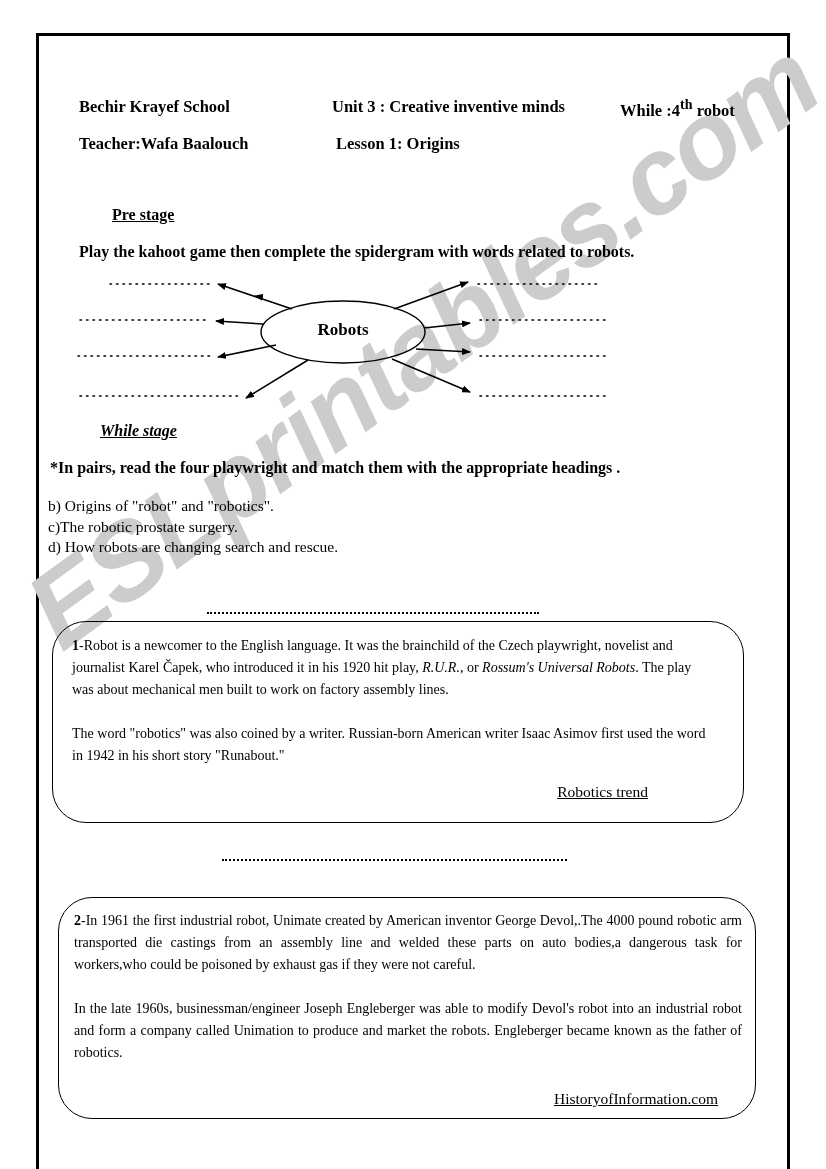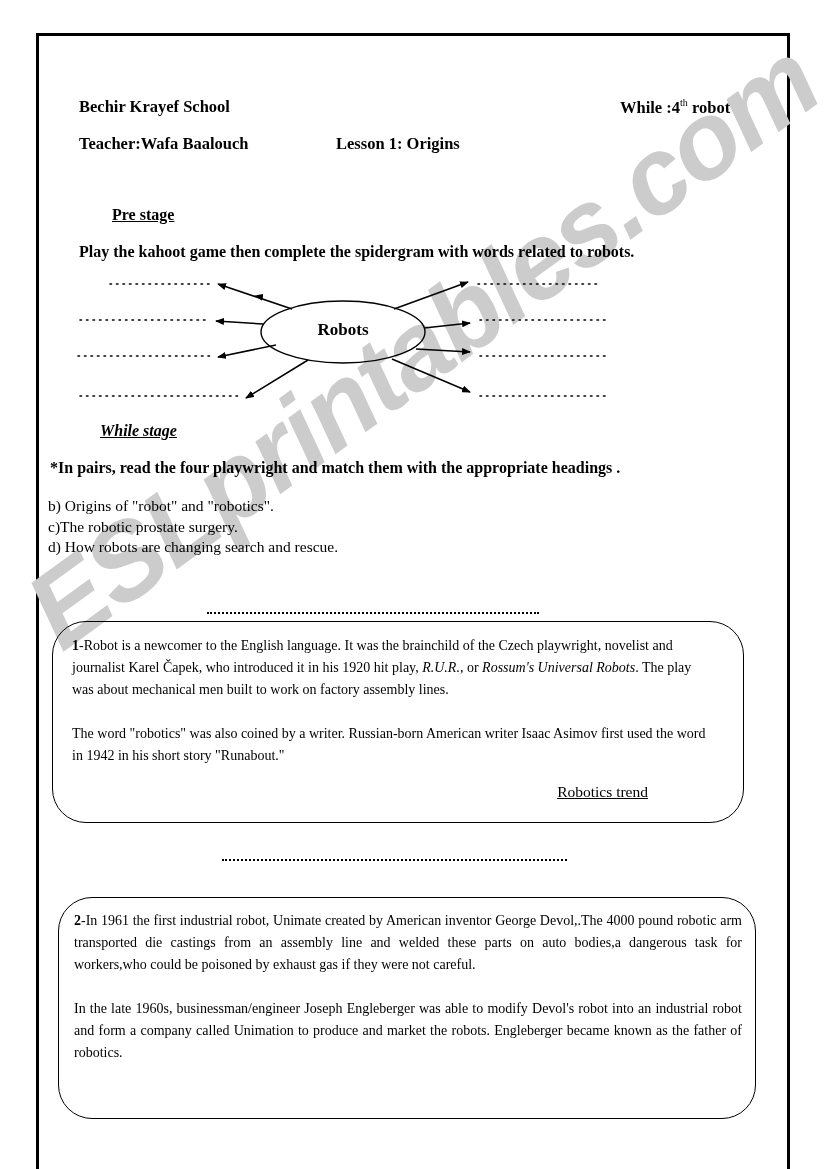--- a/index.html
+++ b/index.html
@@ -65,21 +65,21 @@
     z-index: 10;
   }
 
   
   .hdr-line { position: absolute; font-weight: bold; font-size: 16.5px; white-space: nowrap; }
   #hdr-school   { left: 79px;  top: 97px; }
   #hdr-unit     { left: 332px; top: 97px; }
   #hdr-level    { left: 620px; top: 97px; }
   #hdr-teacher  { left: 79px;  top: 134px; }
   #hdr-lesson   { left: 336px; top: 134px; }
-  sup.ord { font-size: 10px; vertical-align: super; font-weight: normal; }
+  sup.ord { font-size: 14px; vertical-align: super; font-weight: bold; }
 
   
   .stage-head {
     position: absolute;
     font-weight: bold;
     font-size: 16px;
     text-decoration: underline;
     white-space: nowrap;
     margin-left: 32px;
   }
@@ -180,20 +180,21 @@
 
 <div id="watermark">
   <div id="watermark-text">ESLprintables.com</div>
 </div>
 
 <div id="page-frame"></div>
 
 <div id="content">
 
   <div class="hdr-line" id="hdr-school">Bechir Krayef  School</div>
+  <div class="hdr-line" id="hdr-unit">Unit 3 :  Creative inventive minds</div>
   <div class="hdr-line" id="hdr-level"><span>While :4</span><sup class="ord">th</sup><span> robot</span></div>
   <div class="hdr-line" id="hdr-teacher">Teacher:Wafa Baalouch</div>
   <div class="hdr-line" id="hdr-lesson">Lesson 1:  Origins</div>
 
   <div class="stage-head" id="pre-stage-head">Pre stage</div>
   <div class="bold-instr" id="pre-instruction">Play the kahoot game then complete the spidergram with words related to robots.</div>
 
   <div id="spidergram">
     <svg width="540" height="140" viewBox="0 0 540 140">
       <defs>
@@ -248,15 +249,16 @@
     <div class="source-line"><span>Robotics trend</span></div>
   </div>
 
   <div class="answer-line" id="answer-line-2"></div>
 
   <div class="para-box" id="para-box-2"></div>
   <div class="para-inner" id="para-2-inner">
     <p class="para-text justify"><span class="para-num">2</span><span>-In 1961 the first industrial robot, Unimate created by American inventor George Devol,.The 4000 pound robotic arm transported die castings from an assembly line and welded these parts on auto bodies,a dangerous task for workers,who could be poisoned by exhaust gas if they were not careful.</span></p>
     <div class="para-gap"></div>
     <p class="para-text justify">In the late 1960s, businessman/engineer Joseph Engleberger was able to modify Devol's robot into an industrial robot and form a company called Unimation to produce and market the robots. Engleberger became known as the father of robotics.</p>
+    <div class="source-line"><span>HistoryofInformation.com</span></div>
   </div>
 
 </div>
 
 </body></html>

